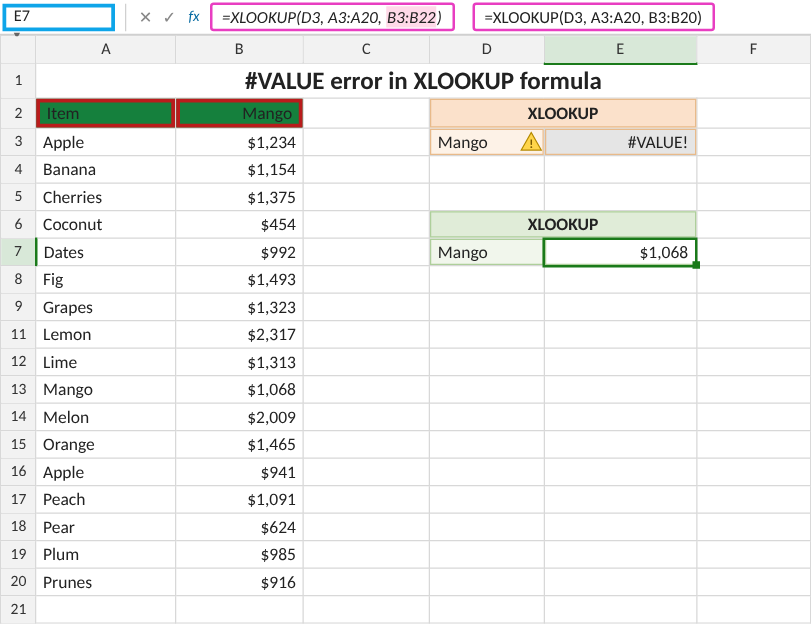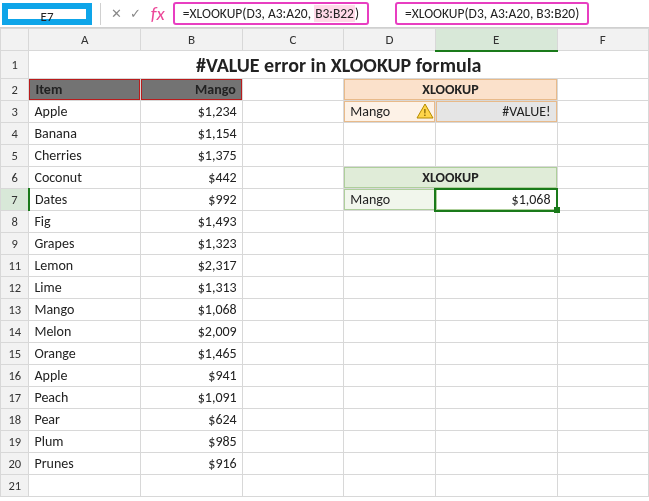--- a/index.html
+++ b/index.html
@@ -16,46 +16,46 @@
     align-items: center;
     height: 28px;
     border-bottom: 1px solid #d0d0d0;
     background: #fff;
     gap: 2px;
     padding: 0 2px;
   }
   .name-box {
     width: 90px;
     height: 22px;
-    border: 6px solid #0ea5e9;
+    border: 3px solid #0ea5e9;
     background: #fff;
     display: flex;
-    align-items: center;
+    align-items: flex-start;
     justify-content: space-between;
     padding: 0 6px;
     font-size: 13px;
     flex-direction: column;
   }
   .name-box .chevron { color: #666; font-size: 10px; }
   .fb-divider {
     width: 1px; height: 22px; background: #d0d0d0; margin: 0 6px;
   }
   .fb-icons { display:flex; align-items:center; gap:8px; color:#888; padding:0 2px;}
   .fb-icons .cancel { font-size: 13px; }
   .fb-icons .commit { font-size: 13px; }
-  .fx-label { font-style: italic; font-size: 19px; color:#ec4899; margin-left:6px; margin-right:6px;}
+  .fx-label { font-style: italic; font-size: 12px; color:#0369a1; margin-left:6px; margin-right:6px;}
   .formula-box {
     border: 2px solid #e83ec1;
     border-radius: 3px;
     padding: 1px 8px;
     font-size: 13.5px;
     white-space: nowrap;
     display:inline-block;
   }
-  .formula1 { margin-right: 24px; }
+  .formula1 { margin-right: 12px; font-style: italic; }
   .hl { background: #ffd9e8; padding:0 1px;}
   .grid {
     border-collapse: collapse;
     table-layout: fixed;
     width: 649px;
   }
   .grid th, .grid td {
     border: 1px solid #d8d8d8;
     height: 22px;
     padding: 0;
@@ -76,21 +76,21 @@
     font-size: 12.5px;
     color:#333;
     text-align:center;
     width:28px;
   }
   .grid tbody th.selrow { background:#d8e8d8; border-right:2px solid #1a7a1a;}
   .colA{width:110px;} .colB{width:100px;} .colC{width:100px;} .colD{width:90px;} .colE{width:120px;} .colF{width:90px;}
   .cell { padding: 0 5px; height:100%; display:flex; align-items:center; }
   .right { justify-content:flex-end; }
   .title-cell { font-weight:bold; font-size:20px; justify-content:center;}
-  .hdr-item { background:#737373; border:1px solid #b91c1c; font-weight:bold;}
+  .hdr-item { background:#15803d; border:3px solid #b91c1c; font-weight:normal;}
   .hdr-orange { background:#fbe1cb; border:1px solid #e8ba8a; font-weight:bold; justify-content:center;}
   .body-orange-l { background:#fdf2e7; border:1px solid #e8ba8a;}
   .body-orange-r { background:#e5e5e5; border:1px solid #e8ba8a; justify-content:flex-end;}
   .hdr-green { background:#e0ecd8; border:1px solid #aecf9b; font-weight:bold; justify-content:center;}
   .body-green-l { background:#f1f6ec; border:1px solid #aecf9b;}
   .body-green-r { background:#fff; border:1px solid #aecf9b; justify-content:flex-end;}
   .warn-icon {
     position:absolute; left:-20px; top:2px;
     width:18px; height:16px;
   }
@@ -230,21 +230,21 @@
         <td></td>
         <td></td>
   </tr>
 
   <tr>
     <th>6</th>
     <td>
           <div class="cell">Coconut</div>
         </td>
     <td>
-          <div class="cell right">$442</div>
+          <div class="cell right">$454</div>
         </td>
     <td></td>
     <td colspan="2">
           <div class="cell hdr-green">XLOOKUP</div>
         </td>
     <td></td>
   </tr>
 
   <tr>
     <th class="selrow">7</th>

